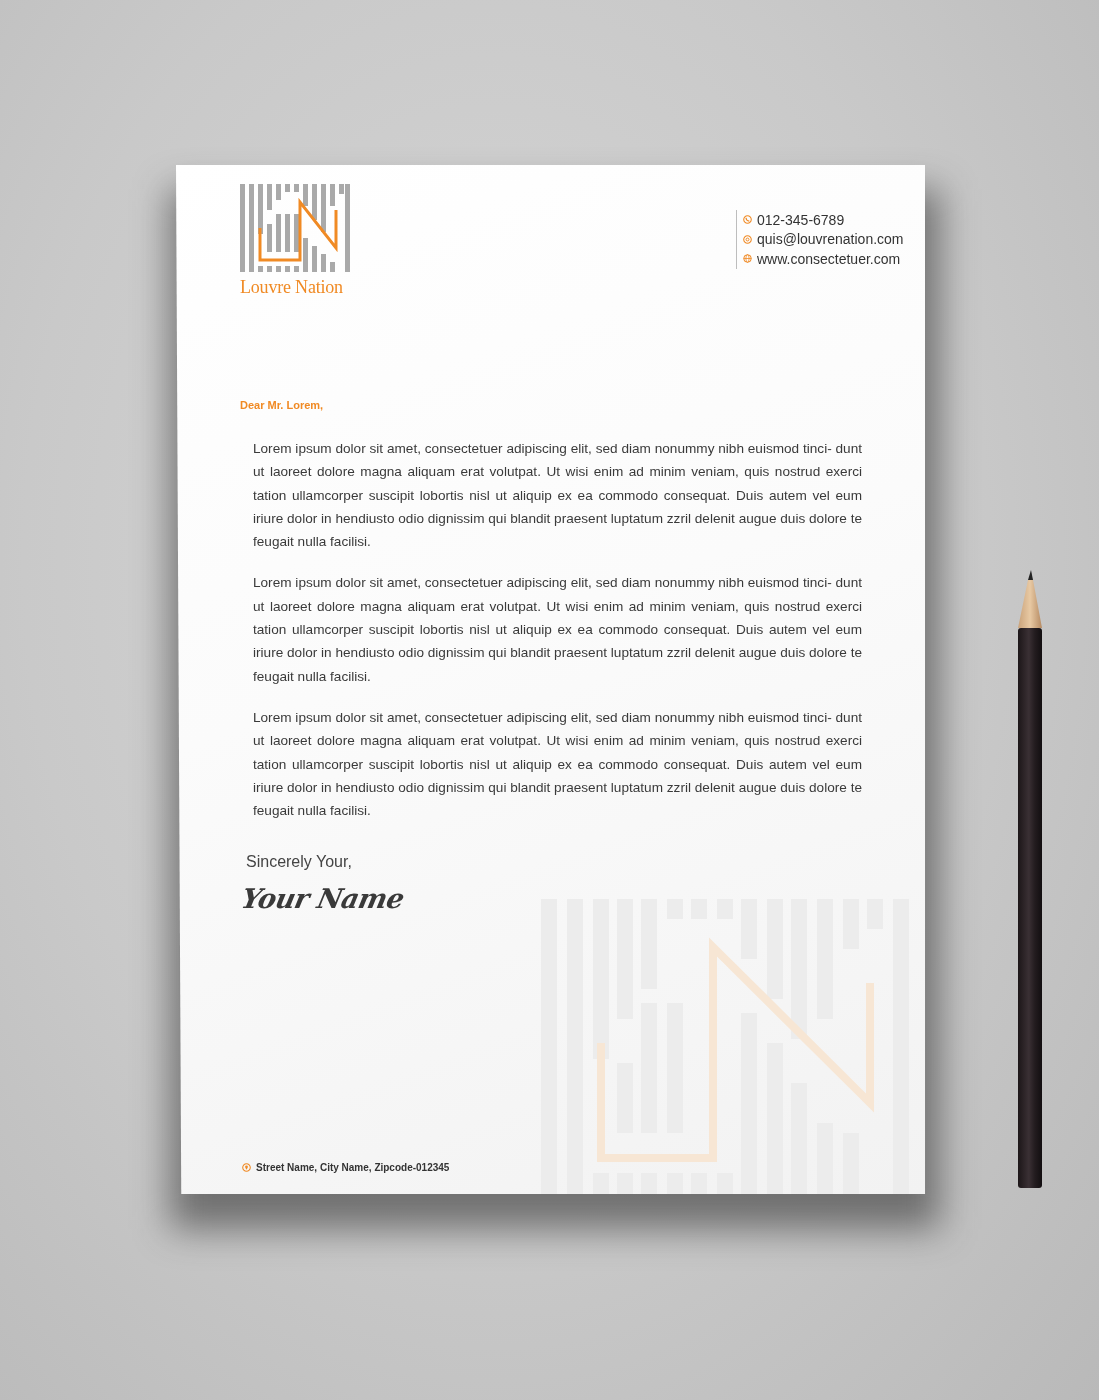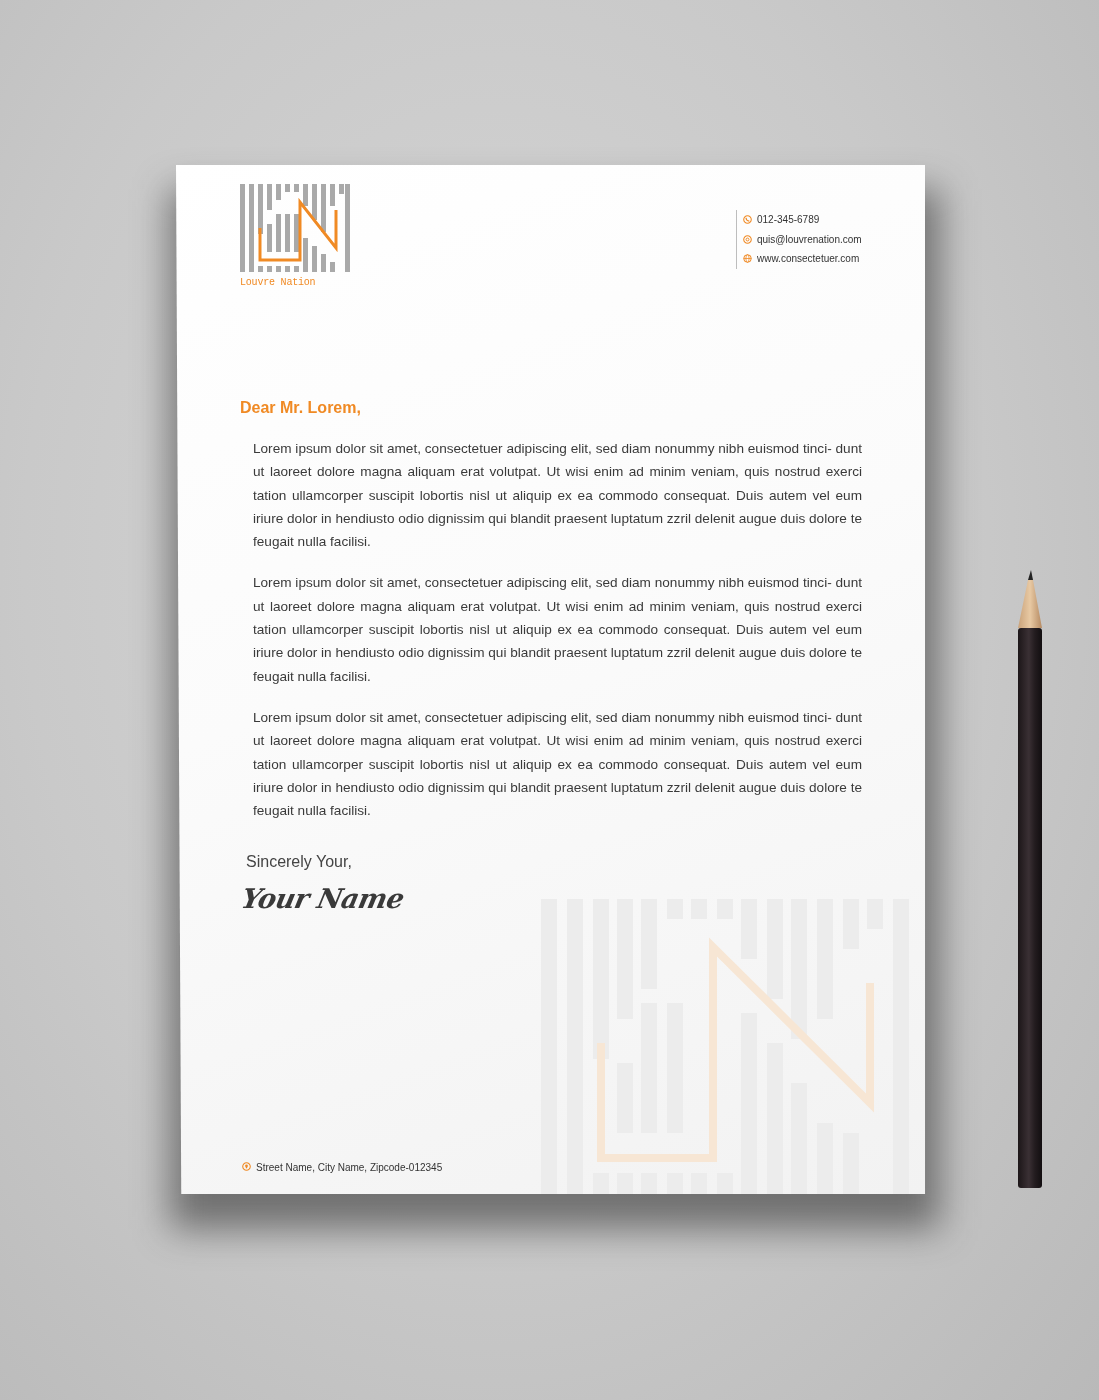--- a/index.html
+++ b/index.html
@@ -17,46 +17,46 @@
     .paper {
       position: absolute; left: 176px; top: 165px; width: 749px; height: 1029px;
       background: linear-gradient(160deg, #ffffff 0%, #fbfbfb 45%, #f2f2f2 100%);
       clip-path: polygon(0 0, 100% 0, 100.3% 100%, 0.7% 100%);
       box-shadow: 0 0 1px #999;
     }
     .logo { position: absolute; left: 64px; top: 19px; width: 110px; }
     .logo svg { display: block; }
     .brand {
       position: absolute; left: 64px; top: 112px; color: #f08a24;
-      font-size: 10px; font-family: Liberation Mono, monospace; letter-spacing: -0.2px;
+      font-size: 18px; font-family: Liberation Serif, serif; letter-spacing: -0.2px;
     }
     .contact {
       position: absolute; left: 560px; top: 45px; border-left: 1px solid #bdbdbd;
       padding-left: 6px;
     }
-    .contact-row { display: flex; align-items: center; height: 19.5px; font-size: 10px; color: #333; }
+    .contact-row { display: flex; align-items: center; height: 19.5px; font-size: 14px; color: #333; }
     .contact-row .ic { width: 9px; height: 9px; margin-right: 5px; display: inline-block; }
     .greeting {
-      position: absolute; left: 64px; top: 234px; color: #f08a24; font-size: 16px; font-weight: bold;
+      position: absolute; left: 64px; top: 234px; color: #f08a24; font-size: 11px; font-weight: bold;
     }
     .body-text { position: absolute; left: 64px; top: 272px; width: 622px; }
     .para {
       font-size: 13.6px; line-height: 23.3px; color: #3a3a3a; text-align: justify;
       margin: 0 0 18px 13px; hyphens: manual;
     }
     .closing { position: absolute; left: 70px; top: 688px; font-size: 16px; color: #444; }
     .signature {
       position: absolute; left: 66px; top: 718px; font-size: 27px; color: #3a3a3a;
       font-family: "DejaVu Serif", serif; font-style: italic; font-weight: bold;
       transform: skewX(-12deg); letter-spacing: -0.5px;
     }
     .watermark { position: absolute; left: 357px; top: 718px; width: 392px; height: 311px; opacity: 1; }
     .footer {
-      position: absolute; left: 66px; top: 997px; display: flex; 
-      font-size: 10px; color: #333;
+      position: absolute; left: 66px; top: 997px; display: flex; align-items: center;
+      font-size: 10px; color: #333; font-weight: bold;
     }
     .footer .ic { width: 9px; height: 9px; margin-right: 5px; }
     .pencil { position: absolute; left: 1012px; top: 570px; width: 34px; height: 622px; }
   </style>
 </head>
 <body>
 
 <div class="scene">
   <div class="paper-shadow"></div>
 

